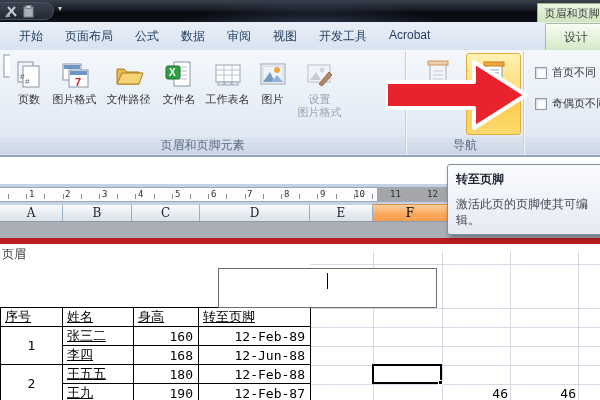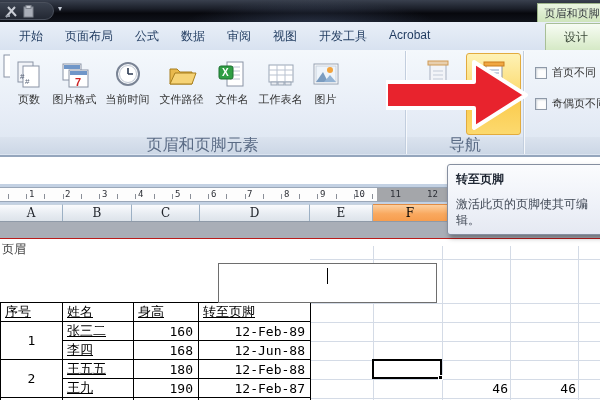--- a/index.html
+++ b/index.html
@@ -32,21 +32,21 @@
     border:1px solid #a8bf97; border-bottom:none; border-radius:2px 2px 0 0;
     color:#3c4a3a; font-size:12px; text-align:center; line-height:26px; }
 
   
   .ribbon { position:absolute; left:0; top:50px; width:600px; height:107px;
     background:linear-gradient(180deg,#f4f8fc 0%,#e8eef7 55%,#dce5f1 100%);
     border-bottom:2px solid #95a6bd; }
   .rgroup { position:absolute; top:1px; height:103px; border-right:1px solid #c2cede;
     box-shadow:1px 0 0 rgba(255,255,255,.7); }
   .rgroup .glabel { position:absolute; left:0; right:0; bottom:0; height:17px;
-    background:linear-gradient(180deg,#dbe3ee,#ccd7e6); color:#5a6b85; font-size:16px;
+    background:linear-gradient(180deg,#dbe3ee,#ccd7e6); color:#5a6b85; font-size:12px;
     text-align:center; line-height:16px; white-space:nowrap; overflow:hidden; }
   .g1 { left:0; width:406px; }
   .g2 { left:407px; width:117px; }
   .g3 { left:525px; width:90px; }
   .btnrow { position:absolute; left:0; top:2px; right:0; height:84px; display:flex; align-items:flex-start; }
   .rbtn { display:flex; flex-direction:column; align-items:center; padding-top:4px; height:82px; }
   .rbtn .ric { height:36px; display:flex; align-items:center; justify-content:center; }
   .rbtn .rlb { font-size:11px; color:#333; line-height:13px; text-align:center; white-space:pre-line; }
   .rbtn.disabled .rlb { color:#9aa3b0; }
   .sliver { width:10px; height:60px; overflow:hidden; }
@@ -90,21 +90,21 @@
     background:#c3d1e3; border-bottom:1px solid #8f9aa8; }
   .chcell { position:absolute; top:0; height:17px; background:linear-gradient(180deg,#fafbfd,#e6ebf1 60%,#dde3ea);
     border-right:1px solid #9cb0c4; border-top:1px solid #c8d4e0; text-align:center;
     font-family:"DejaVu Serif",serif; font-size:12px; color:#20242b; line-height:17px; }
   .chcell.sel { background:linear-gradient(180deg,#fccf9f 0%,#f9a95f 55%,#f79d4e 100%);
     border-right:1px solid #d77d33; border-top:1px solid #e08c44; color:#000; }
 
   
   .grayband { position:absolute; left:0; top:222px; width:600px; height:16px; background:#a9aeb7; }
   .page { position:absolute; left:0; top:238px; width:600px; height:162px; background:#fff;
-    border-top:1px solid #b91c1c; overflow:hidden; }
+    border-top:6px solid #b91c1c; overflow:hidden; }
   .hgrid { position:absolute; left:310px; width:290px; height:1px; background:#d4dbe6; }
   .vgrid { position:absolute; top:7px; bottom:0; width:1px; background:#d4dbe6; }
   .hdr-label { position:absolute; left:2px; top:2px; font-family:"DejaVu Serif",serif; font-size:12px; color:#3a3a3a; }
   .hdr-box { position:absolute; left:218px; top:24px; width:219px; height:40px; background:#fff;
     border:1px solid #6e6e6e; z-index:3; }
   .caret { position:absolute; left:108px; top:4px; width:1px; height:16px; background:#000; }
 
   table.datatable { position:absolute; left:0; top:63px; border-collapse:collapse; z-index:2;
     font-family:"DejaVu Serif",serif; font-size:13px; color:#000; table-layout:fixed; }
   .datatable td { border:1px solid #000; height:18px; overflow:hidden; white-space:nowrap; padding:0 4px; }
@@ -189,30 +189,20 @@
               <svg width="30" height="30" viewBox="0 0 30 30">
             <rect x="3" y="4" width="18" height="16" fill="#fff" stroke="#8a93a5"></rect>
             <rect x="4" y="5" width="16" height="4" fill="#6f96c8"></rect>
             <rect x="9" y="10" width="19" height="17" fill="#fff" stroke="#8a93a5"></rect>
             <rect x="10" y="11" width="17" height="4" fill="#6f96c8"></rect>
             <text x="15" y="26" font-size="11" font-weight="bold" fill="#c22">7</text>
           </svg>
             </div>
           <div class="rlb">图片格式</div>
         </div>
-        <div class="rbtn" style="width:53px;">
-          <div class="ric">
-              <svg width="30" height="30" viewBox="0 0 30 30">
-            <circle cx="15" cy="14" r="11" fill="#f8fafc" stroke="#7a8495" stroke-width="2"></circle>
-            <circle cx="15" cy="14" r="8.5" fill="#fff" stroke="#c2c9d4"></circle>
-            <path d="M15 14 L15 8 M15 14 L20 14" stroke="#2c3a52" stroke-width="1.6" fill="none"></path>
-          </svg>
-            </div>
-          <div class="rlb">当前时间</div>
-        </div>
         <div class="rbtn" style="width:55px;">
           <div class="ric">
               <svg width="32" height="30" viewBox="0 0 32 30">
             <path d="M4 10 L4 24 L26 24 L26 12 L14 12 L11 9 L4 9 Z" fill="#e9b94d" stroke="#a87f1e"></path>
             <path d="M4 24 L9 13 L30 13 L26 24 Z" fill="#f6d376" stroke="#a87f1e"></path>
           </svg>
             </div>
           <div class="rlb">文件路径</div>
         </div>
         <div class="rbtn" style="width:46px;">
@@ -242,20 +232,32 @@
           <div class="ric">
               <svg width="30" height="30" viewBox="0 0 30 30">
             <rect x="3" y="4" width="24" height="20" fill="#fff" stroke="#98a2b2"></rect>
             <rect x="5" y="6" width="20" height="16" fill="#eef4fa" stroke="#c8d2de"></rect>
             <circle cx="19" cy="10" r="3" fill="#f2a33c"></circle>
             <path d="M5 22 L12 12 L17 22 Z" fill="#7a9cc0"></path>
             <path d="M13 22 L19 15 L25 22 Z" fill="#93b3d4"></path>
           </svg>
             </div>
           <div class="rlb">图片</div>
+        </div>
+        <div class="rbtn disabled" style="width:55px;">
+          <div class="ric">
+              <svg width="30" height="30" viewBox="0 0 30 30">
+            <rect x="3" y="5" width="22" height="17" fill="#f2f3f6" stroke="#b9c0cb"></rect>
+            <circle cx="17" cy="10" r="2.5" fill="#d3d7de"></circle>
+            <path d="M5 20 L11 12 L16 20 Z" fill="#c5ccd6"></path>
+            <path d="M14 24 L24 12 L27 15 L17 26 Z" fill="#b08968" stroke="#8d6b4e"></path>
+          </svg>
+            </div>
+          <div class="rlb">设置
+图片格式</div>
         </div>
       </div>
       <div class="glabel">页眉和页脚元素</div>
     </div>
 
     <div class="rgroup g2">
       <div class="rbtn btn-header">
         <div class="ric">
             <svg width="26" height="30" viewBox="0 0 26 30">
           <rect x="5" y="3" width="16" height="24" fill="#f2f4f8" stroke="#a7b0c0"></rect>

